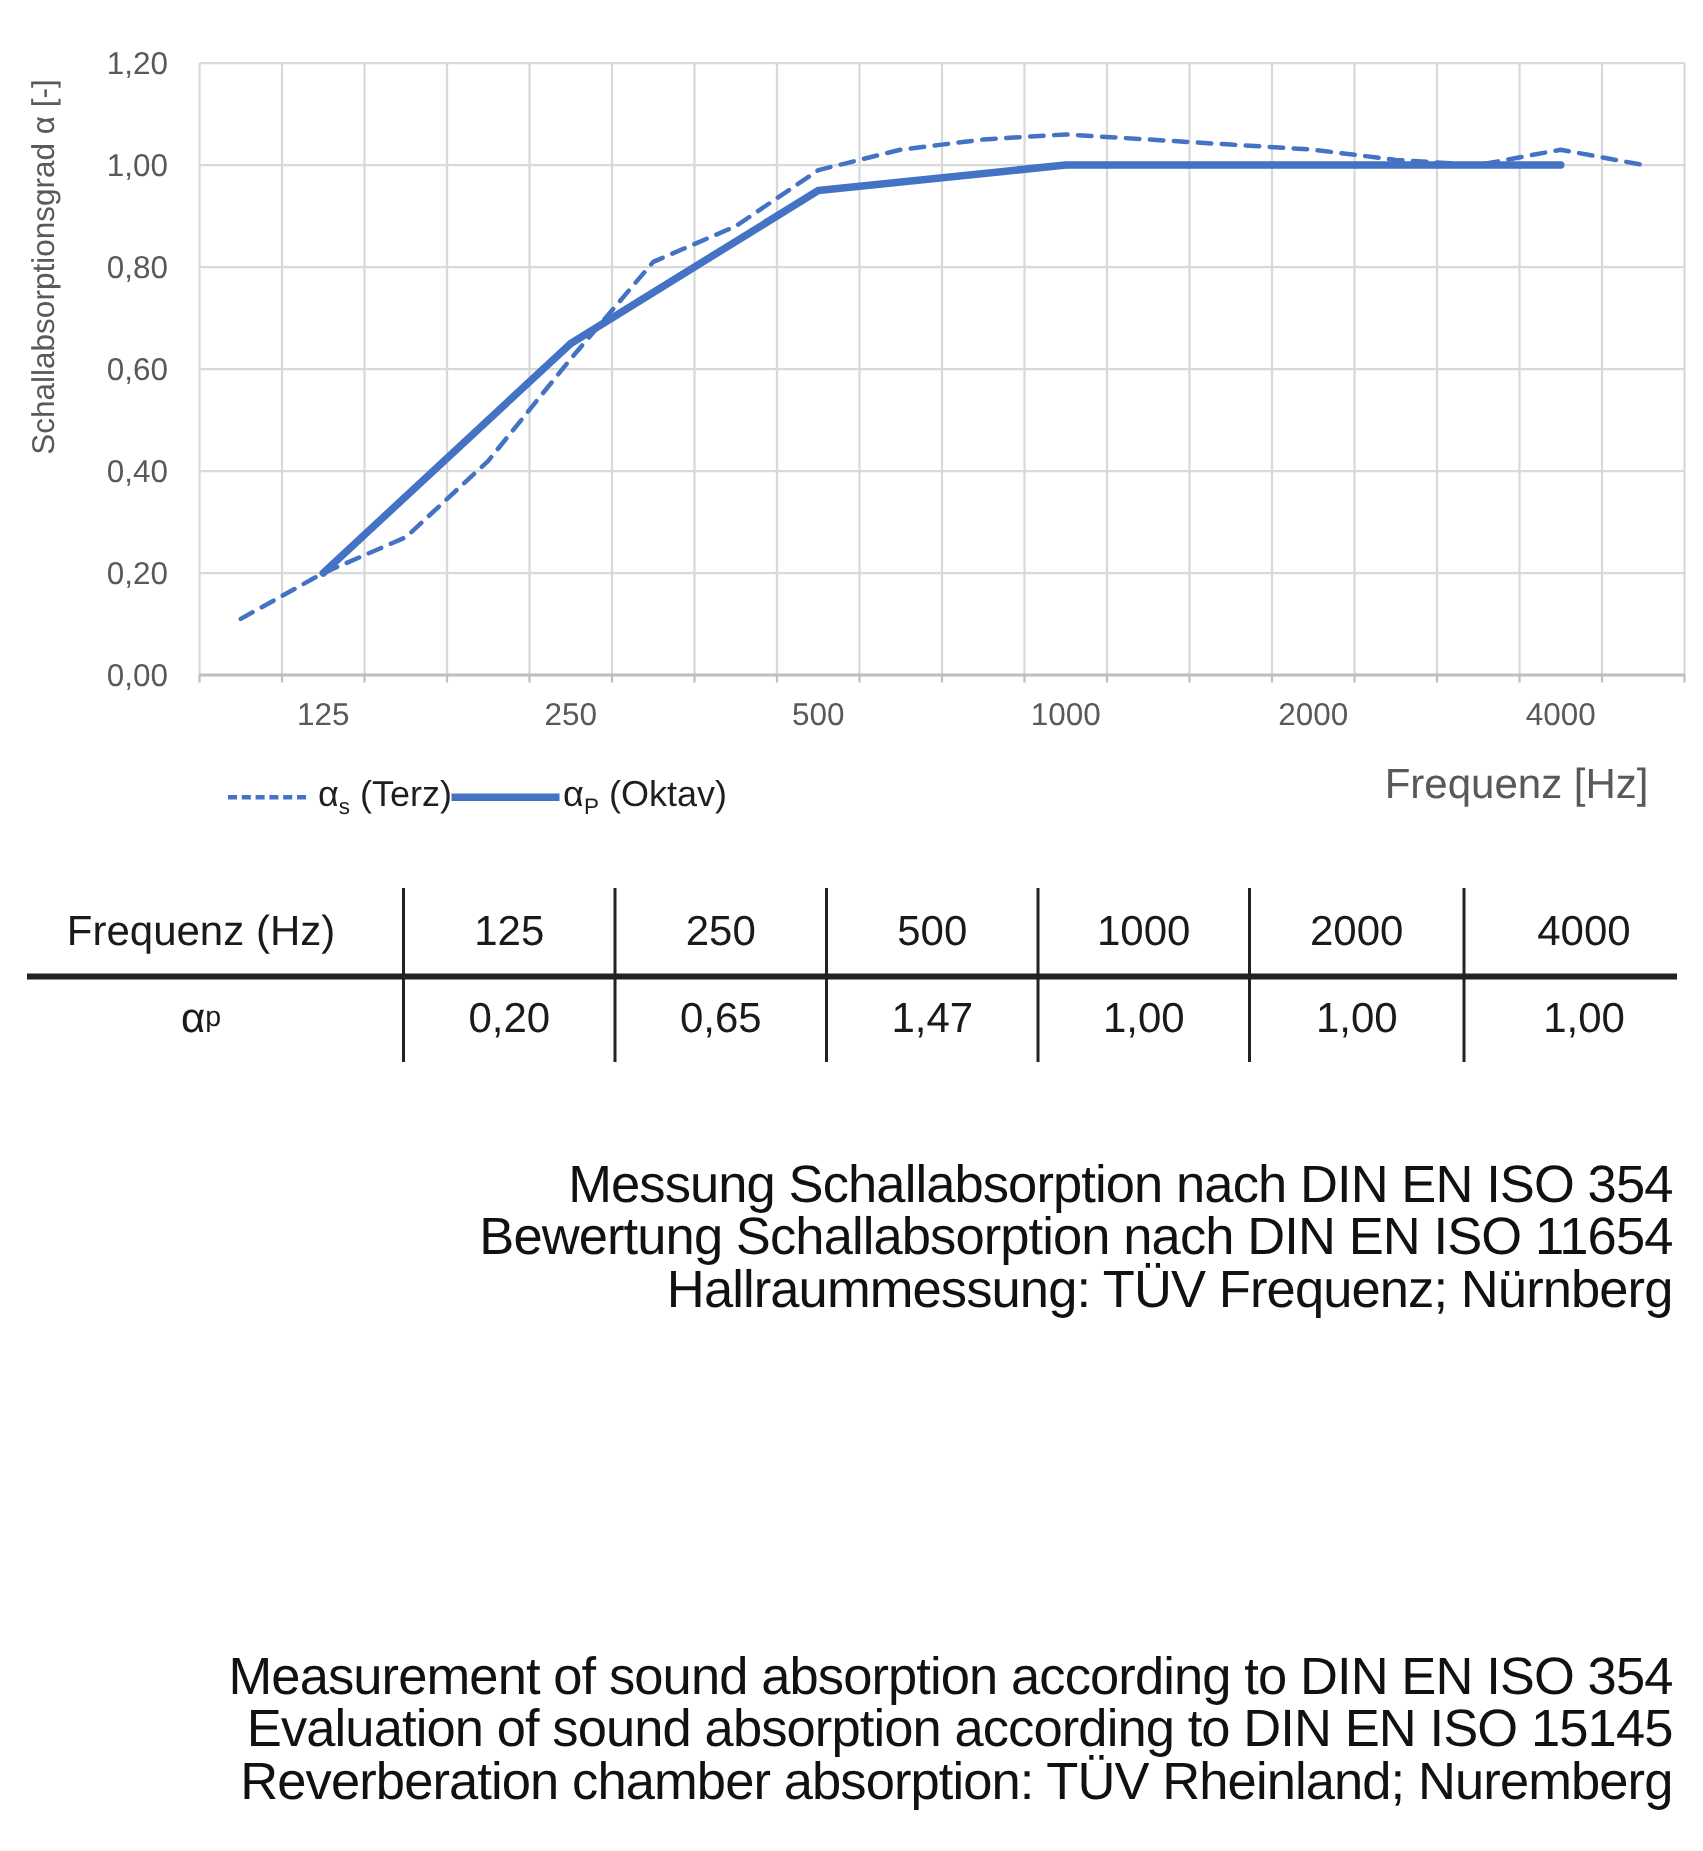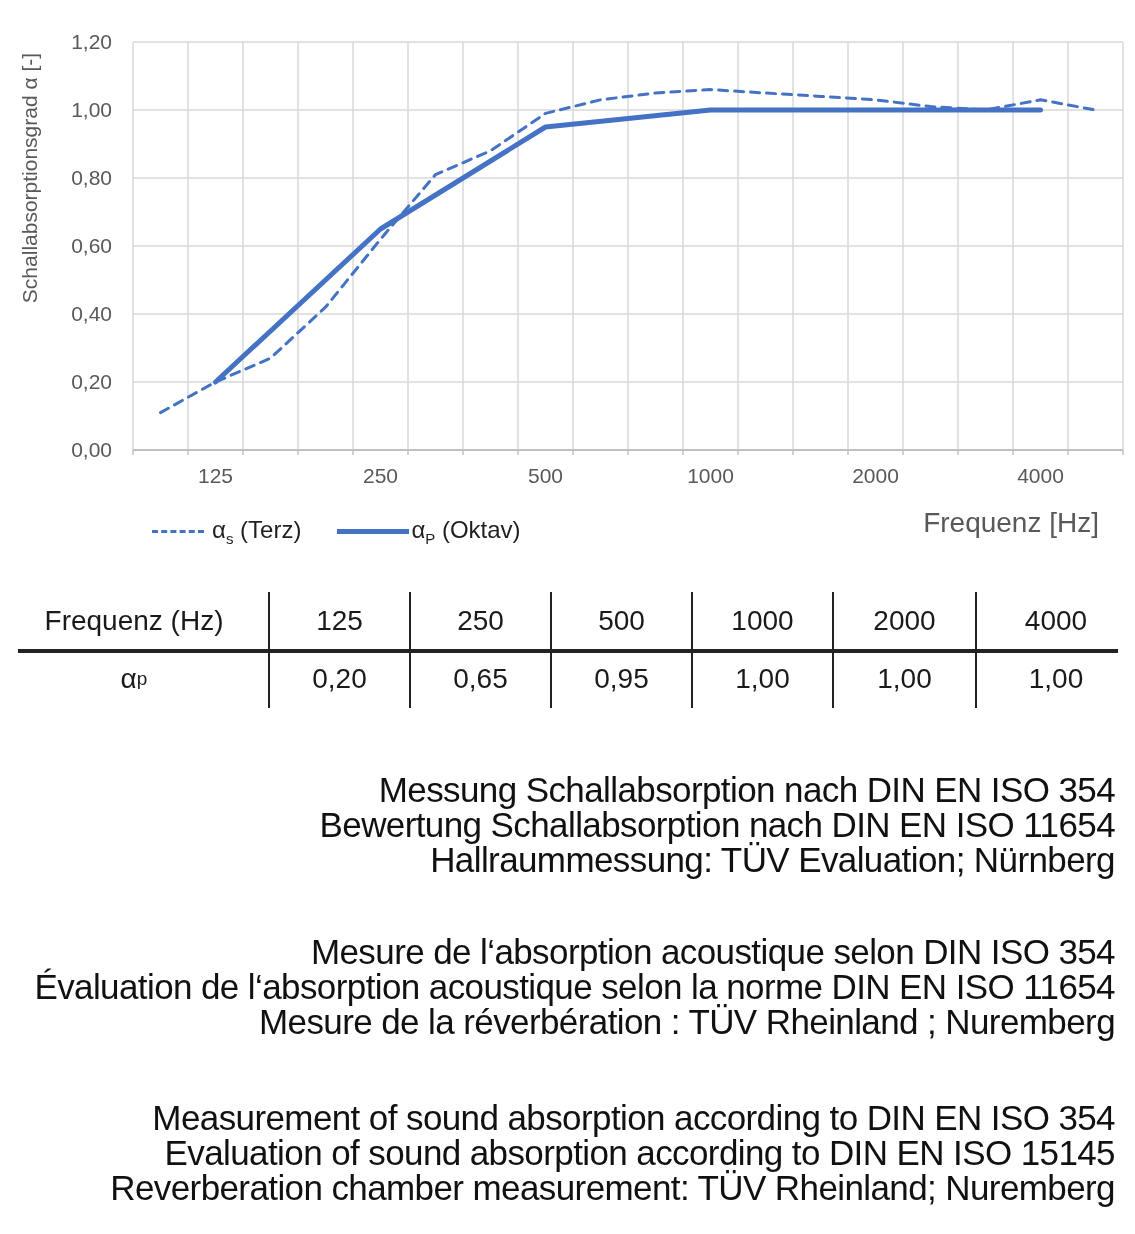--- a/index.html
+++ b/index.html
@@ -5,21 +5,21 @@
   html,body{margin:0;padding:0;background:#fff;}
   #page{position:relative;width:1135px;height:1234px;background:#fff;
         font-family:"Liberation Sans",sans-serif;overflow:hidden;}
 
   
   #chart-wrap{position:absolute;left:0;top:0;width:1135px;height:565px;}
   #chart-svg{position:absolute;left:0;top:0;}
   #y-axis-title{position:absolute;left:30px;top:178px;transform:translate(-50%,-50%) rotate(-90deg);
       white-space:nowrap;font-size:21px;color:#595959;}
   #x-axis-title{position:absolute;right:36px;top:507px;font-size:28px;color:#595959;}
-  #legend{position:absolute;left:152px;top:516px;display:flex;align-items:center;gap:36px;
+  #legend{position:absolute;left:152px;top:516px;display:flex;align-items:center;
       font-size:24px;color:#1f1f1f;}
   .legend-item{display:flex;align-items:center;}
   .legend-sample-dashed{width:52px;height:0;border-top:3px dashed #4472C4;margin-right:8px;}
   .legend-sample-solid{width:72px;height:5px;background:#4472C4;margin-right:2px;}
   .legend-item sub{font-size:15px;}
 
   
   #abs-table{position:absolute;left:0;top:592px;width:1114px;height:116px;
       display:grid;grid-template-columns:268px 141px 141px 141px 141px 143px 160px;
       grid-template-rows:58px 58px;font-size:28px;color:#1a1a1a;}
@@ -128,36 +128,31 @@
     <div class="cell vline">1000</div>
     <div class="cell vline">2000</div>
     <div class="cell vline">4000</div>
 
     <div class="cell">
       <span>α</span>
         <sub>p</sub>
     </div>
     <div class="cell vline">0,20</div>
     <div class="cell vline">0,65</div>
-    <div class="cell vline">0,95</div>
+    <div class="cell vline">1,47</div>
     <div class="cell vline">1,00</div>
     <div class="cell vline">1,00</div>
     <div class="cell vline">1,00</div>
   </div>
   <div id="table-divider"></div>
 
   <div id="note-german" class="note-block">
     <div>Messung Schallabsorption nach DIN EN ISO 354</div>
     <div>Bewertung Schallabsorption nach DIN EN ISO 11654</div>
-    <div>Hallraummessung: TÜV Evaluation; Nürnberg</div>
-  </div>
-  <div id="note-french" class="note-block">
-    <div>Mesure de l‘absorption acoustique selon DIN ISO 354</div>
-    <div>Évaluation de l‘absorption acoustique selon la norme DIN EN ISO 11654</div>
-    <div>Mesure de la réverbération : TÜV Rheinland ; Nuremberg</div>
+    <div>Hallraummessung: TÜV Frequenz; Nürnberg</div>
   </div>
   <div id="note-english" class="note-block">
     <div>Measurement of sound absorption according to DIN EN ISO 354</div>
     <div>Evaluation of sound absorption according to DIN EN ISO 15145</div>
-    <div>Reverberation chamber measurement: TÜV Rheinland; Nuremberg</div>
+    <div>Reverberation chamber absorption: TÜV Rheinland; Nuremberg</div>
   </div>
 
 </div>
 
 </body></html>

